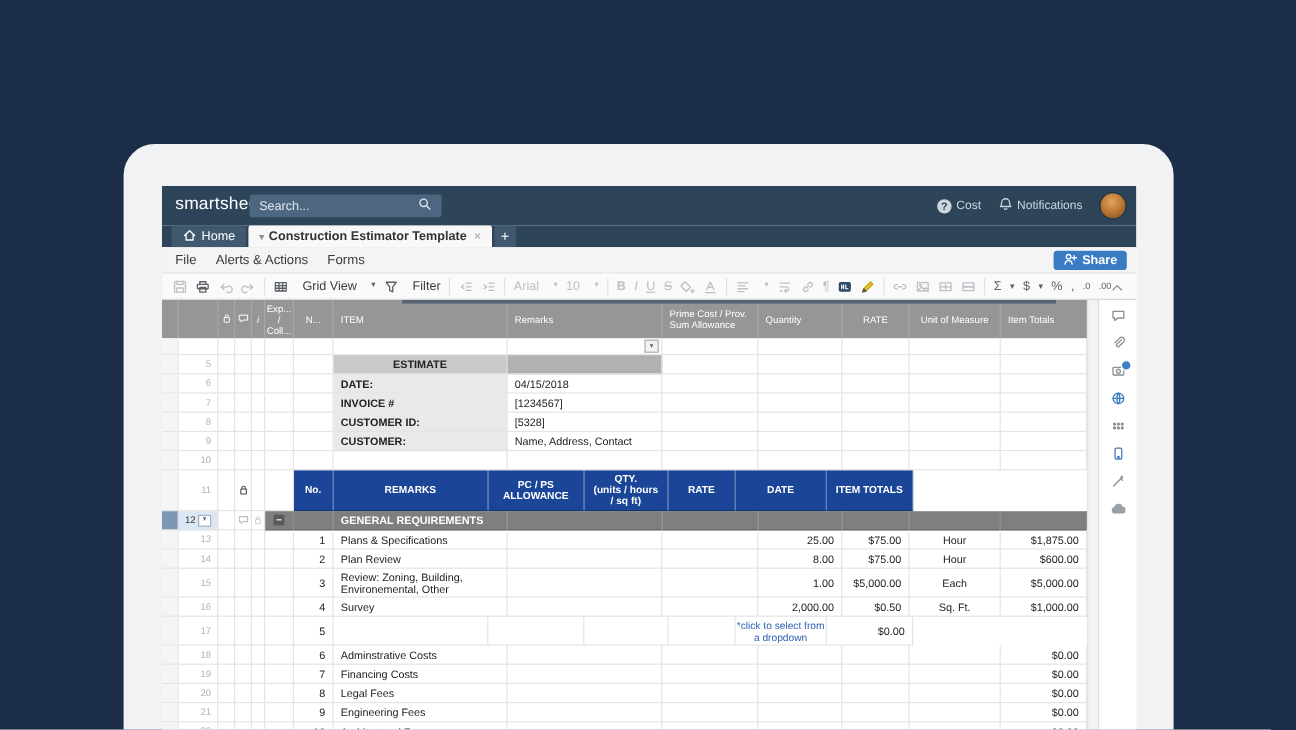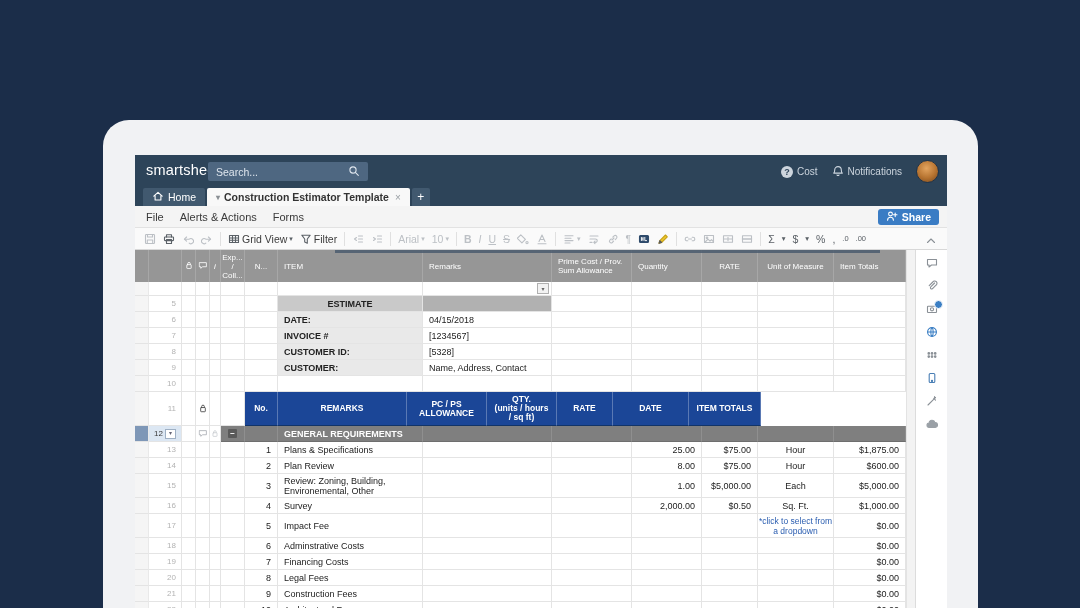--- a/index.html
+++ b/index.html
@@ -33,21 +33,21 @@
 
   
   .menubar{position:absolute;left:0;top:51px;width:812px;height:22px;background:#f4f4f4;border-bottom:1px solid #e2e2e2;
            display:flex;align-items:center;padding-left:11px;box-sizing:border-box;gap:16px;font-size:11px;color:#3a3a3a;}
   .sharebtn{position:absolute;right:8px;top:54px;height:16px;background:#3a7cc4;border-radius:3px;color:#fff;font-size:10.5px;
             display:flex;align-items:center;gap:4px;padding:0 8px;font-weight:bold;}
 
   
   .toolbar{position:absolute;left:0;top:73px;width:812px;height:22px;background:#fafafa;border-bottom:1px solid #d8d8d8;
            display:flex;align-items:center;padding-left:9px;box-sizing:border-box;gap:7px;}
-  .tbi{display:flex;align-items:center;gap:2px;color:#5b6167;font-size:10.5px;white-space:nowrap;}
+  .tbi{display:flex;align-items:flex-start;gap:12px;color:#5b6167;font-size:10.5px;white-space:nowrap;}
   .tbi.dis{color:#bcc0c5;}
   .tbi svg{display:block;}
   .tbi .lbl{font-size:10.5px;}
   .tbi .tcaret{font-size:7px;color:inherit;}
   .tbi.bold{font-weight:bold}.tbi.ital{font-style:italic}.tbi.und{text-decoration:underline}.tbi.str{text-decoration:line-through}
   .tbsep{width:1px;height:14px;background:#e0e0e0;}
   .tb-collapse{position:absolute;right:10px;top:78px;color:#8a9096;}
 
   
   .grid{position:absolute;left:0;top:95px;width:771px;}
@@ -603,21 +603,20 @@
         <div class="c right" style="width: 72px; min-width: 72px;">$1,000.00</div>
       </div>
       <div class="row" style="height: 24px;">
         <div class="c gut" style="width: 14px; min-width: 14px;"></div>
         <div class="c rn" style="width: 33px; min-width: 33px;"><span>17</span></div>
         <div class="c icn" style="width: 14px; min-width: 14px;"></div>
         <div class="c icn" style="width: 14px; min-width: 14px;"></div>
         <div class="c icn" style="width: 11px; min-width: 11px;"></div>
         <div class="c icn" style="width: 24px; min-width: 24px;"></div>
         <div class="c right" style="width: 33px; min-width: 33px;">5</div>
-        <div class="c left" style="width: 145px; min-width: 145px;">Impact Fee</div>
         <div class="c " style="width: 129px; min-width: 129px;"></div>
         <div class="c " style="width: 80px; min-width: 80px;"></div>
         <div class="c right" style="width: 70px; min-width: 70px;"></div>
         <div class="c right" style="width: 56px; min-width: 56px;"></div>
         <div class="c center link" style="width: 76px; min-width: 76px;">*click to select from
 a dropdown</div>
         <div class="c right" style="width: 72px; min-width: 72px;">$0.00</div>
       </div>
       <div class="row" style="height: 16px;">
         <div class="c gut" style="width: 14px; min-width: 14px;"></div>
@@ -668,21 +667,21 @@
         <div class="c right" style="width: 72px; min-width: 72px;">$0.00</div>
       </div>
       <div class="row" style="height: 16px;">
         <div class="c gut" style="width: 14px; min-width: 14px;"></div>
         <div class="c rn" style="width: 33px; min-width: 33px;"><span>21</span></div>
         <div class="c icn" style="width: 14px; min-width: 14px;"></div>
         <div class="c icn" style="width: 14px; min-width: 14px;"></div>
         <div class="c icn" style="width: 11px; min-width: 11px;"></div>
         <div class="c icn" style="width: 24px; min-width: 24px;"></div>
         <div class="c right" style="width: 33px; min-width: 33px;">9</div>
-        <div class="c left" style="width: 145px; min-width: 145px;">Construction Fees</div>
+        <div class="c left" style="width: 145px; min-width: 145px;">Engineering Fees</div>
         <div class="c " style="width: 129px; min-width: 129px;"></div>
         <div class="c " style="width: 80px; min-width: 80px;"></div>
         <div class="c right" style="width: 70px; min-width: 70px;"></div>
         <div class="c right" style="width: 56px; min-width: 56px;"></div>
         <div class="c center" style="width: 76px; min-width: 76px;"></div>
         <div class="c right" style="width: 72px; min-width: 72px;">$0.00</div>
       </div>
       <div class="row" style="height: 16px;">
         <div class="c gut" style="width: 14px; min-width: 14px;"></div>
         <div class="c rn" style="width: 33px; min-width: 33px;"><span>22</span></div>

